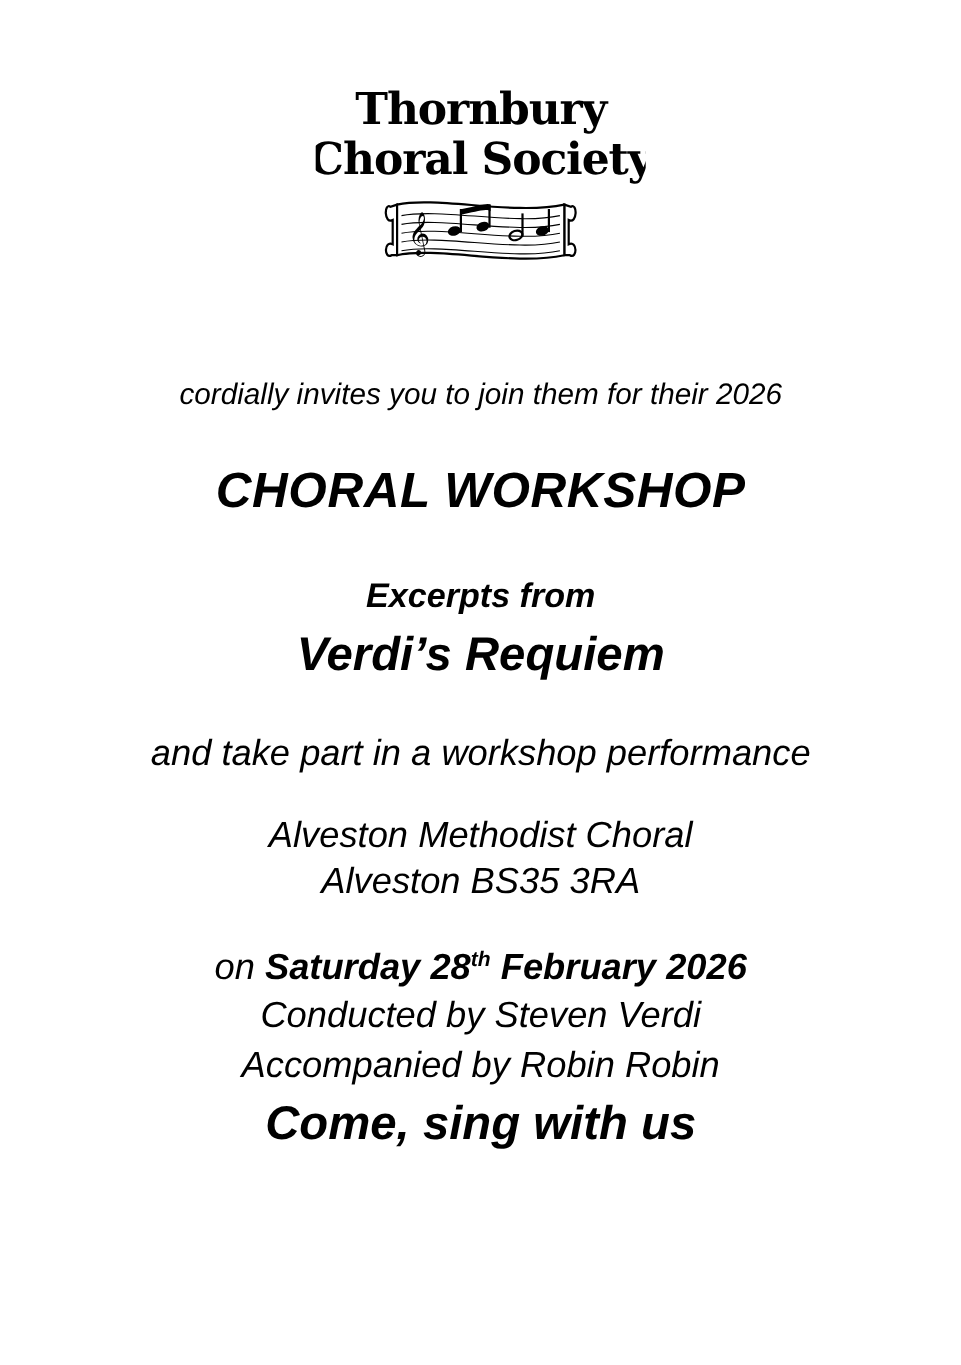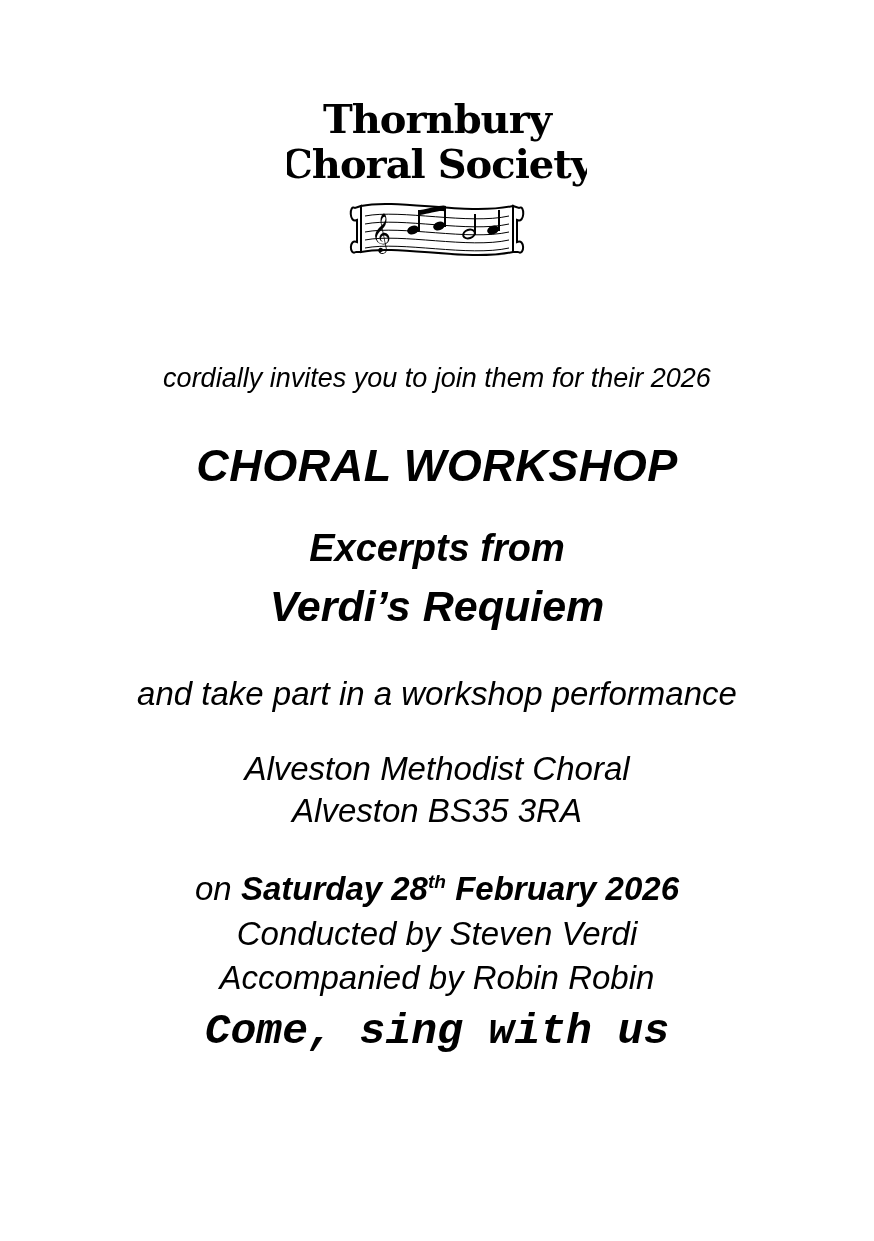--- a/index.html
+++ b/index.html
@@ -18,21 +18,21 @@
     position: relative;
     width: 874px;
     height: 1241px;
     box-sizing: border-box;
   }
 
   
   .logo-block {
     width: 100%;
     text-align: center;
-    padding-top: 90px;
+    padding-top: 70px;
   }
   .logo-svg {
     display: block;
     margin: 0 auto;
   }
 
   
   .content {
     width: 100%;
     text-align: center;
@@ -49,23 +49,23 @@
     font-weight: normal;
     margin-top: 98px;
   }
   .title {
     font-size: 45px;
     font-weight: bold;
     letter-spacing: 0.5px;
     margin-top: 46px;
   }
   .excerpts {
-    font-size: 38px;
+    font-size: 31px;
     font-weight: bold;
-    margin-top: 33px;
+    margin-top: 51px;
   }
   .work {
     font-size: 43px;
     font-weight: bold;
     margin-top: 12px;
   }
   .takepart {
     font-size: 33px;
     font-weight: normal;
     margin-top: 44px;
@@ -100,21 +100,20 @@
   }
   .accompanied {
     font-size: 33px;
     font-weight: normal;
     margin-top: 6px;
   }
   .comesing {
     font-size: 43px;
     font-weight: bold;
     margin-top: 10px;
-    font-family: Liberation Mono, monospace;
   }
 </style>
 </head>
 <body>
 
 <div class="page">
 
   <div class="logo-block">
     <svg class="logo-svg" width="300" height="175" viewBox="0 0 300 175">
       <g fill="#000000">

